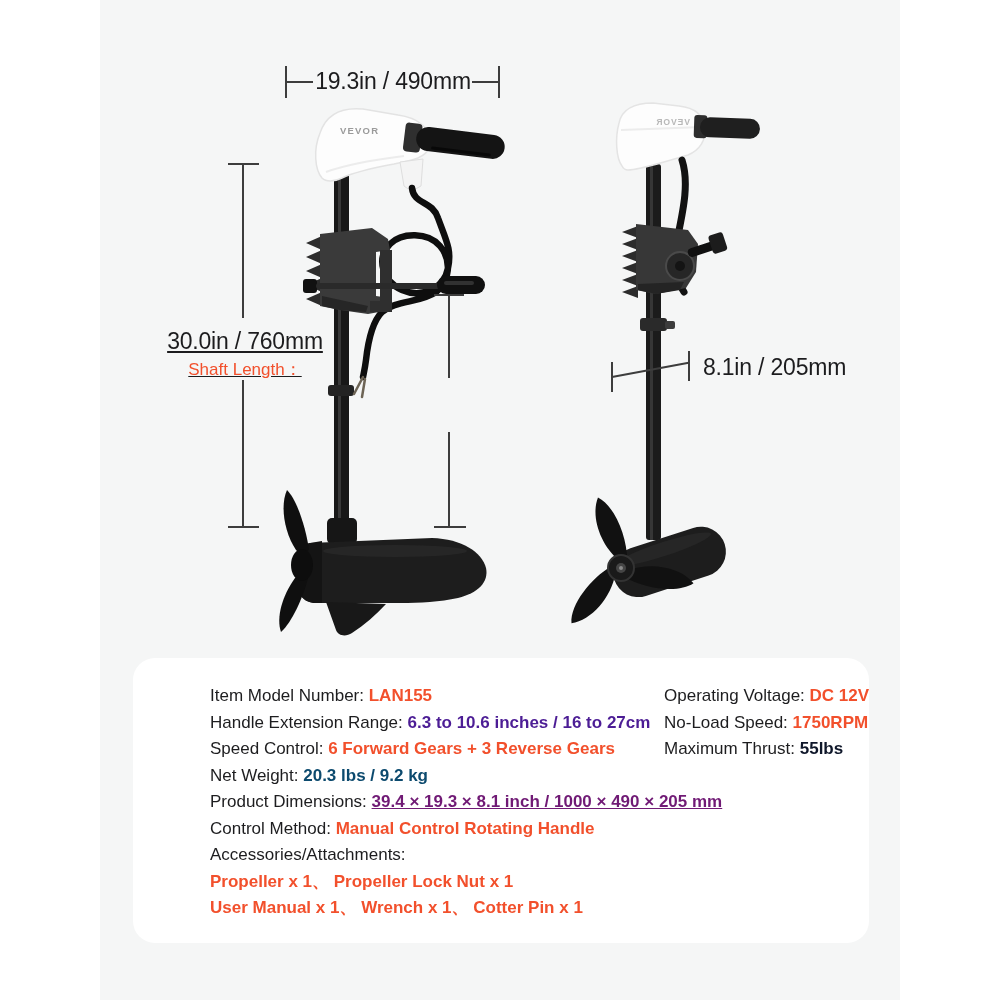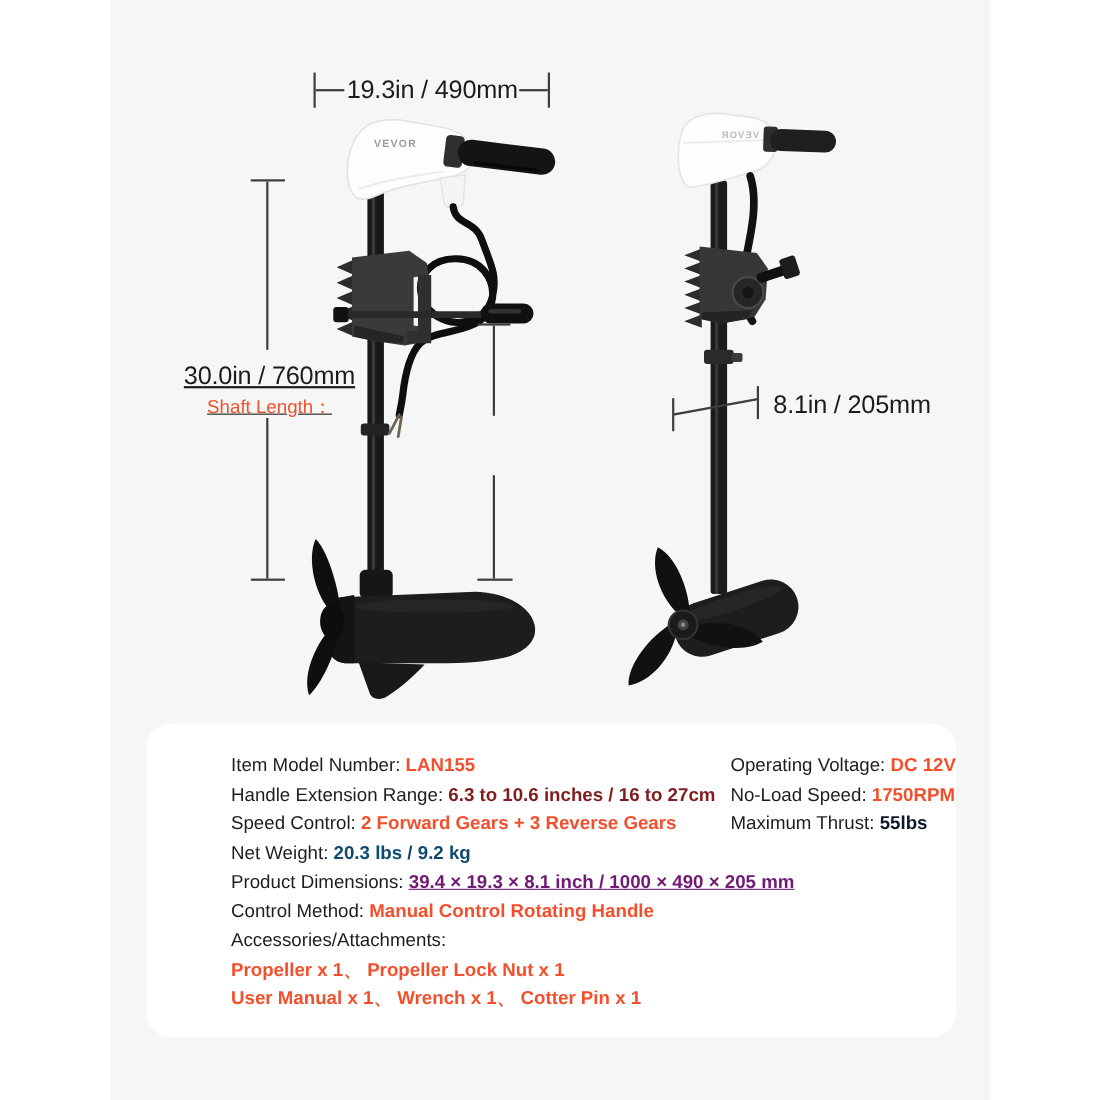--- a/index.html
+++ b/index.html
@@ -176,22 +176,22 @@
   <div class="dim" style="left:448px;top:432px;width:2px;height:94px;"></div>
 
   <div class="dim" style="left:611px;top:362px;width:2px;height:30px;"></div>
   <div class="dim" style="left:688px;top:351px;width:2px;height:30px;"></div>
   <div class="dim" style="left:612px;top:376px;width:78px;height:2px;transform:rotate(-10.5deg);transform-origin:left center;"></div>
   <div class="dim-text" style="left:703px;top:354px;">8.1in / 205mm</div>
 
   <div class="spec-panel">
     <div class="spec-col left">
       <div class="spec-row"><span class="spec-label">Item Model Number: </span><span class="spec-value" style="color:#f2502c;">LAN155</span></div>
-      <div class="spec-row"><span class="spec-label">Handle Extension Range: </span><span class="spec-value" style="color:#7f1d1d;text-align:right;">6.3 to 10.6 inches / 16 to 27cm</span></div>
-      <div class="spec-row"><span class="spec-label">Speed Control: </span><span class="spec-value" style="color:#f2502c;">2 Forward Gears + 3 Reverse Gears</span></div>
+      <div class="spec-row"><span class="spec-label">Handle Extension Range: </span><span class="spec-value" style="color:#4c1d95;text-align:right;">6.3 to 10.6 inches / 16 to 27cm</span></div>
+      <div class="spec-row"><span class="spec-label">Speed Control: </span><span class="spec-value" style="color:#f2502c;">6 Forward Gears + 3 Reverse Gears</span></div>
       <div class="spec-row"><span class="spec-label">Net Weight: </span><span class="spec-value" style="color:#0c4a6e;">20.3 lbs / 9.2 kg</span></div>
       <div class="spec-row"><span class="spec-label">Product Dimensions: </span><span class="spec-value" style="color:#701a75;text-decoration:underline;">39.4 × 19.3 × 8.1 inch / 1000 × 490 × 205 mm</span></div>
       <div class="spec-row"><span class="spec-label">Control Method: </span><span class="spec-value" style="color:#f2502c;">Manual Control Rotating Handle</span></div>
       <div class="spec-row"><span class="spec-label">Accessories/Attachments:</span></div>
       <div class="spec-row"><span class="spec-value" style="color:#f2502c;">Propeller x 1、 Propeller Lock Nut x 1</span></div>
       <div class="spec-row"><span class="spec-value" style="color:#f2502c;">User Manual x 1、 Wrench x 1、 Cotter Pin x 1</span></div>
     </div>
     <div class="spec-col right">
       <div class="spec-row"><span class="spec-label">Operating Voltage: </span><span class="spec-value" style="color:#f2502c;">DC 12V</span></div>
       <div class="spec-row"><span class="spec-label">No-Load Speed: </span><span class="spec-value" style="color:#f2502c;">1750RPM</span></div>

